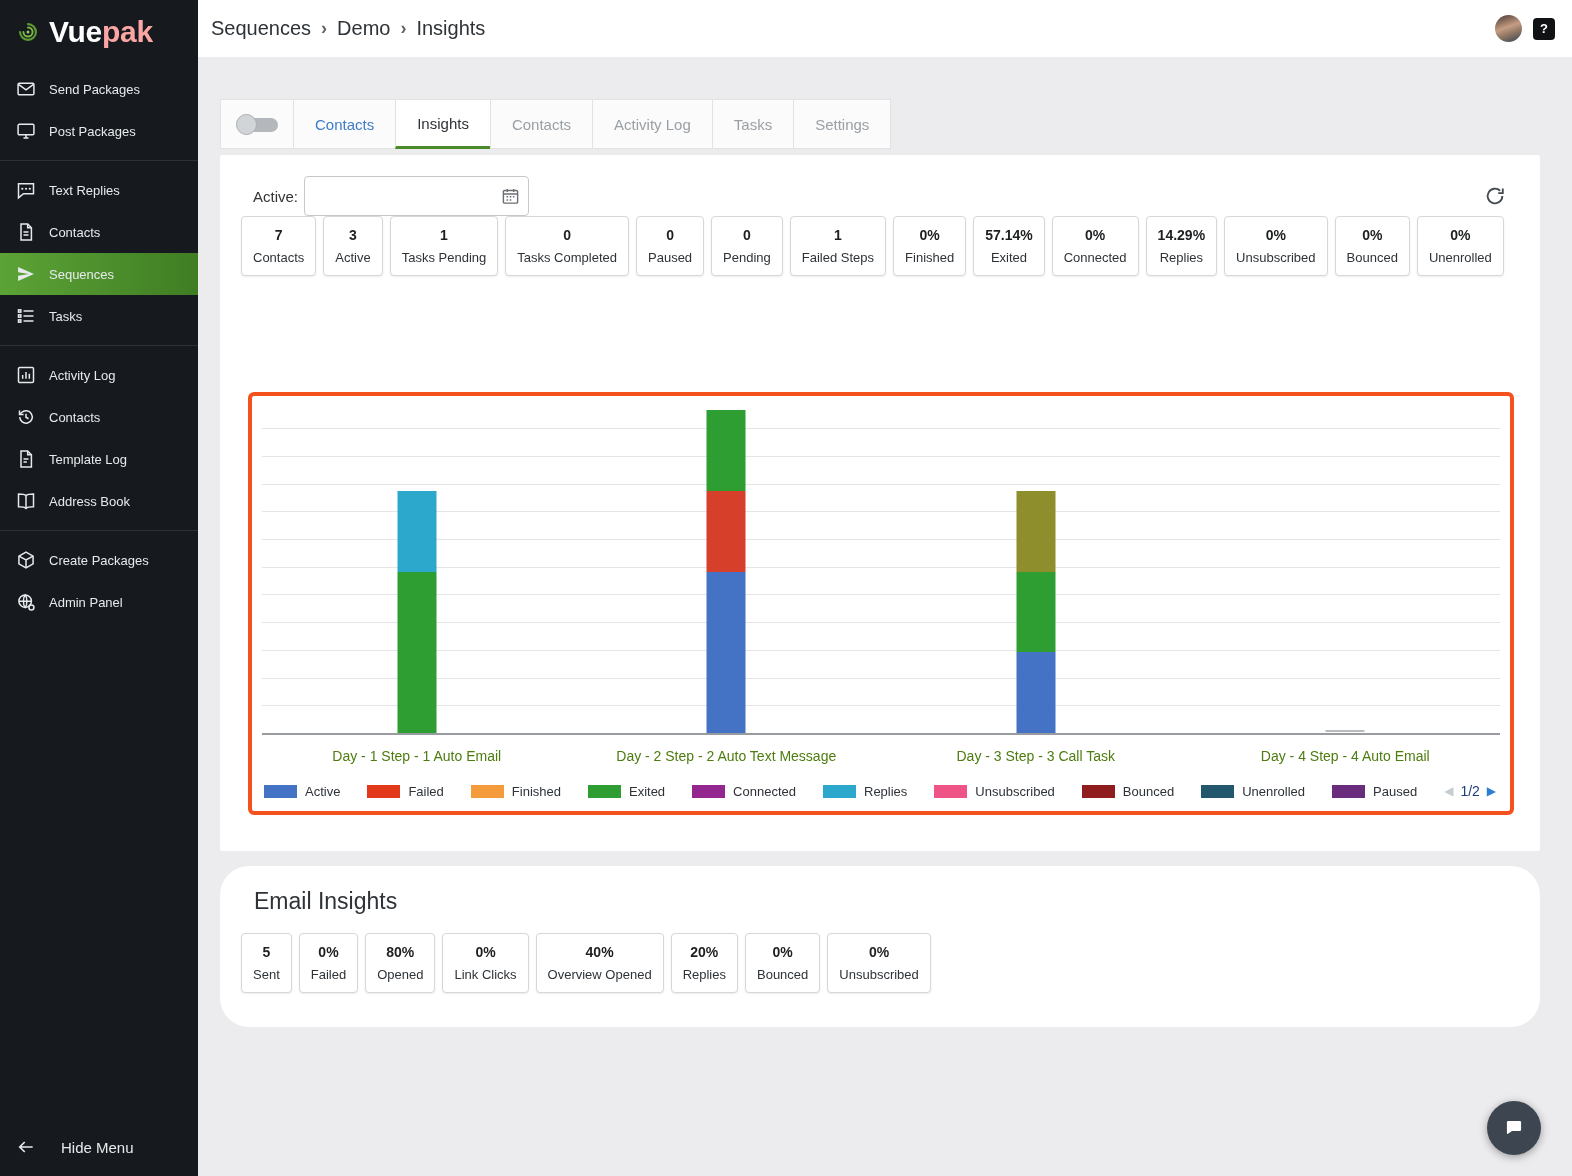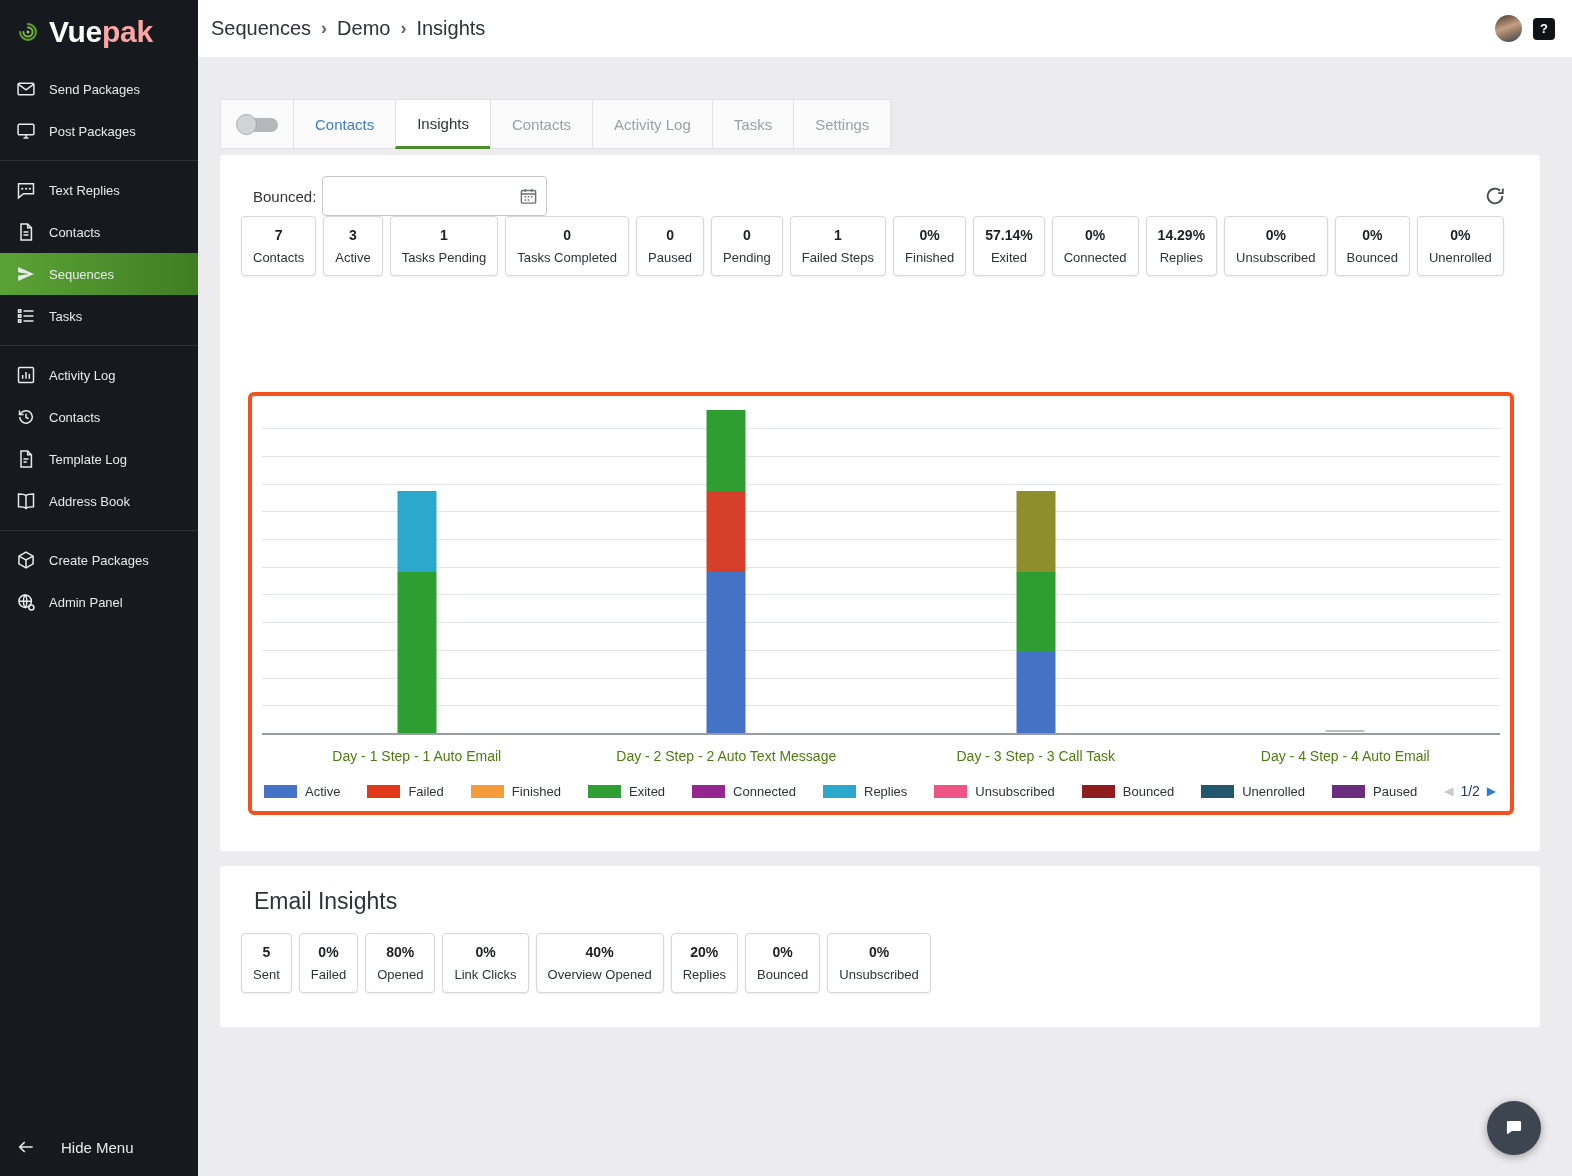--- a/index.html
+++ b/index.html
@@ -46,21 +46,21 @@
   .tabs { display:flex; }
   .tab { height:50px; padding:0 21px; display:flex; align-items:center; font-size:15px; background:#fbfbfb;
     border:1px solid #e2e2e2; margin-left:-1px; cursor:pointer; color:#2e3338; }
   .tab.link { color:#3d7cc9; }
   .tab.muted { color:#9aa0a5; }
   .tab.active { background:#fff; color:#2e3338; border-bottom:3px solid #4c8b2b; }
 
   
   .panel { background:#fff; border-radius:2px; }
   .panel-insights { margin-top:6px; padding:21px 20px 36px 21px; }
-  .panel-email { margin-top:15px; padding:20px 20px 34px 21px; }
+  .panel-email { margin-top:15px; padding:20px 20px 34px 21px;border-radius:29px; }
 
   .period-row { display:flex; align-items:center; margin-left:12px; }
   .period-label { font-size:15px; color:#333; margin-right:6px; }
   .period-input-wrap { position:relative; }
   .period-input { width:225px; height:40px; border:1px solid #c8c8c8; border-radius:4px; padding:0 36px 0 10px; font-size:14px; font-family:inherit; }
   .calendar-icon { position:absolute; right:9px; top:50%; transform:translateY(-50%); display:flex; cursor:pointer; }
   .refresh-btn { margin-left:auto; margin-right:14px; background:none; border:none; padding:0; display:flex; cursor:pointer; }
 
   .section-title { font-size:23px; font-weight:400; color:#2e3338; margin:27px 0 16px 13px; }
   .panel-email .section-title { margin:2px 0 18px 13px; }
@@ -280,21 +280,21 @@
             <div class="tab muted">Activity Log</div>
 
             <div class="tab muted">Tasks</div>
 
             <div class="tab muted">Settings</div>
           </div>
       </div>
 
       <section class="panel panel-insights">
         <div class="period-row">
-          <label class="period-label">Bounced:</label>
+          <label class="period-label">Active:</label>
           <div class="period-input-wrap">
             <input class="period-input" value="" style="">
             <span class="calendar-icon">
               <svg width="19" height="19" viewBox="0 0 24 24" fill="none" stroke="#6b7075" stroke-width="1.8">
                 <rect x="3" y="5" width="18" height="16" rx="1.5"></rect>
                   <path d="M3 9.5h18M8 3v4M16 3v4"></path>
                 <path d="M7 13h2M11 13h2M15 13h2M7 17h2M11 17h2"></path>
               </svg>
             </span>
           </div>

